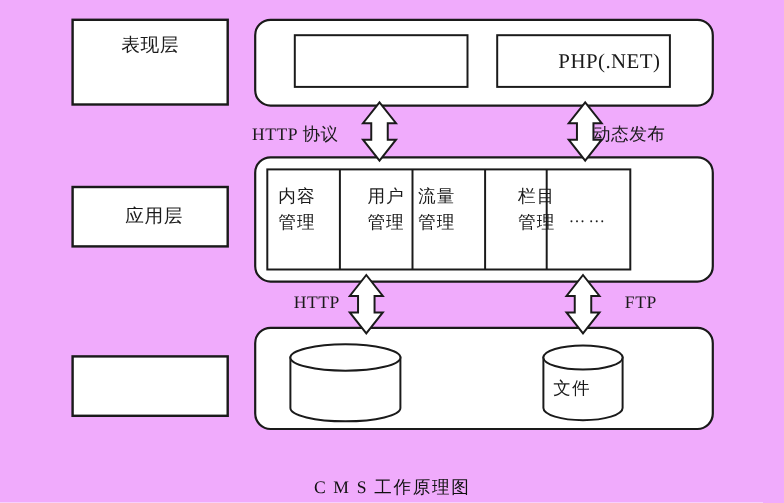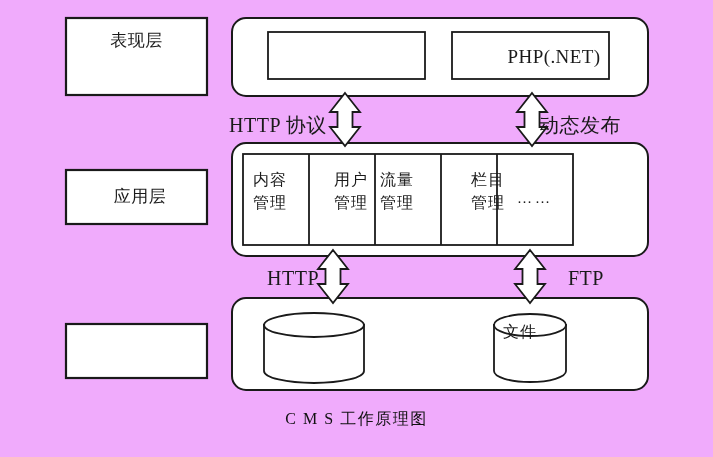--- a/index.html
+++ b/index.html
@@ -43,33 +43,34 @@
     font-size: 16px;
     line-height: 1.45;
     letter-spacing: 1px;
   }
   .ellipsis-label {
     font-size: 15px;
     letter-spacing: 3px;
   }
   
   .proto-label {
-    font-size: 20px;
+    font-size: 16px;
     letter-spacing: 0.5px;
   }
   
   .cyl-label {
     font-size: 16px;
     letter-spacing: 1px;
   }
   
   .caption {
     font-size: 16px;
     letter-spacing: 1.5px;
     color: #111;
+    margin-top: 25px;
   }
 </style>
 </head>
 <body>
 
 <div id="stage">
 
   <svg width="713" height="457" viewBox="0 0 713 457">
     <defs></defs>
 
@@ -157,21 +158,21 @@
     <span>管理</span>
   </div>
 
   <div class="lbl module-label" style="left:441px; top:168px; width:56px;margin-left:19px;">
     <span>栏目</span><br>
     <span>管理</span>
   </div>
 
   <div class="lbl ellipsis-label" style="left:497px; top:189px; width:76px;">……</div>
 
-  <div class="lbl cyl-label" style="left:494px; top:324px; width:52px;font-family:Liberation Mono, monospace;">文件</div>
+  <div class="lbl cyl-label" style="left:494px; top:344px; width:52px;">文件</div>
 
   <div class="lbl proto-label" style="left:229px; top:113px; text-align:left;">HTTP 协议</div>
   <div class="lbl proto-label" style="left:539px; top:113px; text-align:left;">动态发布</div>
   <div class="lbl proto-label" style="left:267px; top:266px; text-align:left;">HTTP</div>
   <div class="lbl proto-label" style="left:568px; top:266px; text-align:left;">FTP</div>
 
   <div class="lbl caption" style="left:0px; top:409px; width:713px;">C M S 工作原理图</div>
 
 </div>
 

